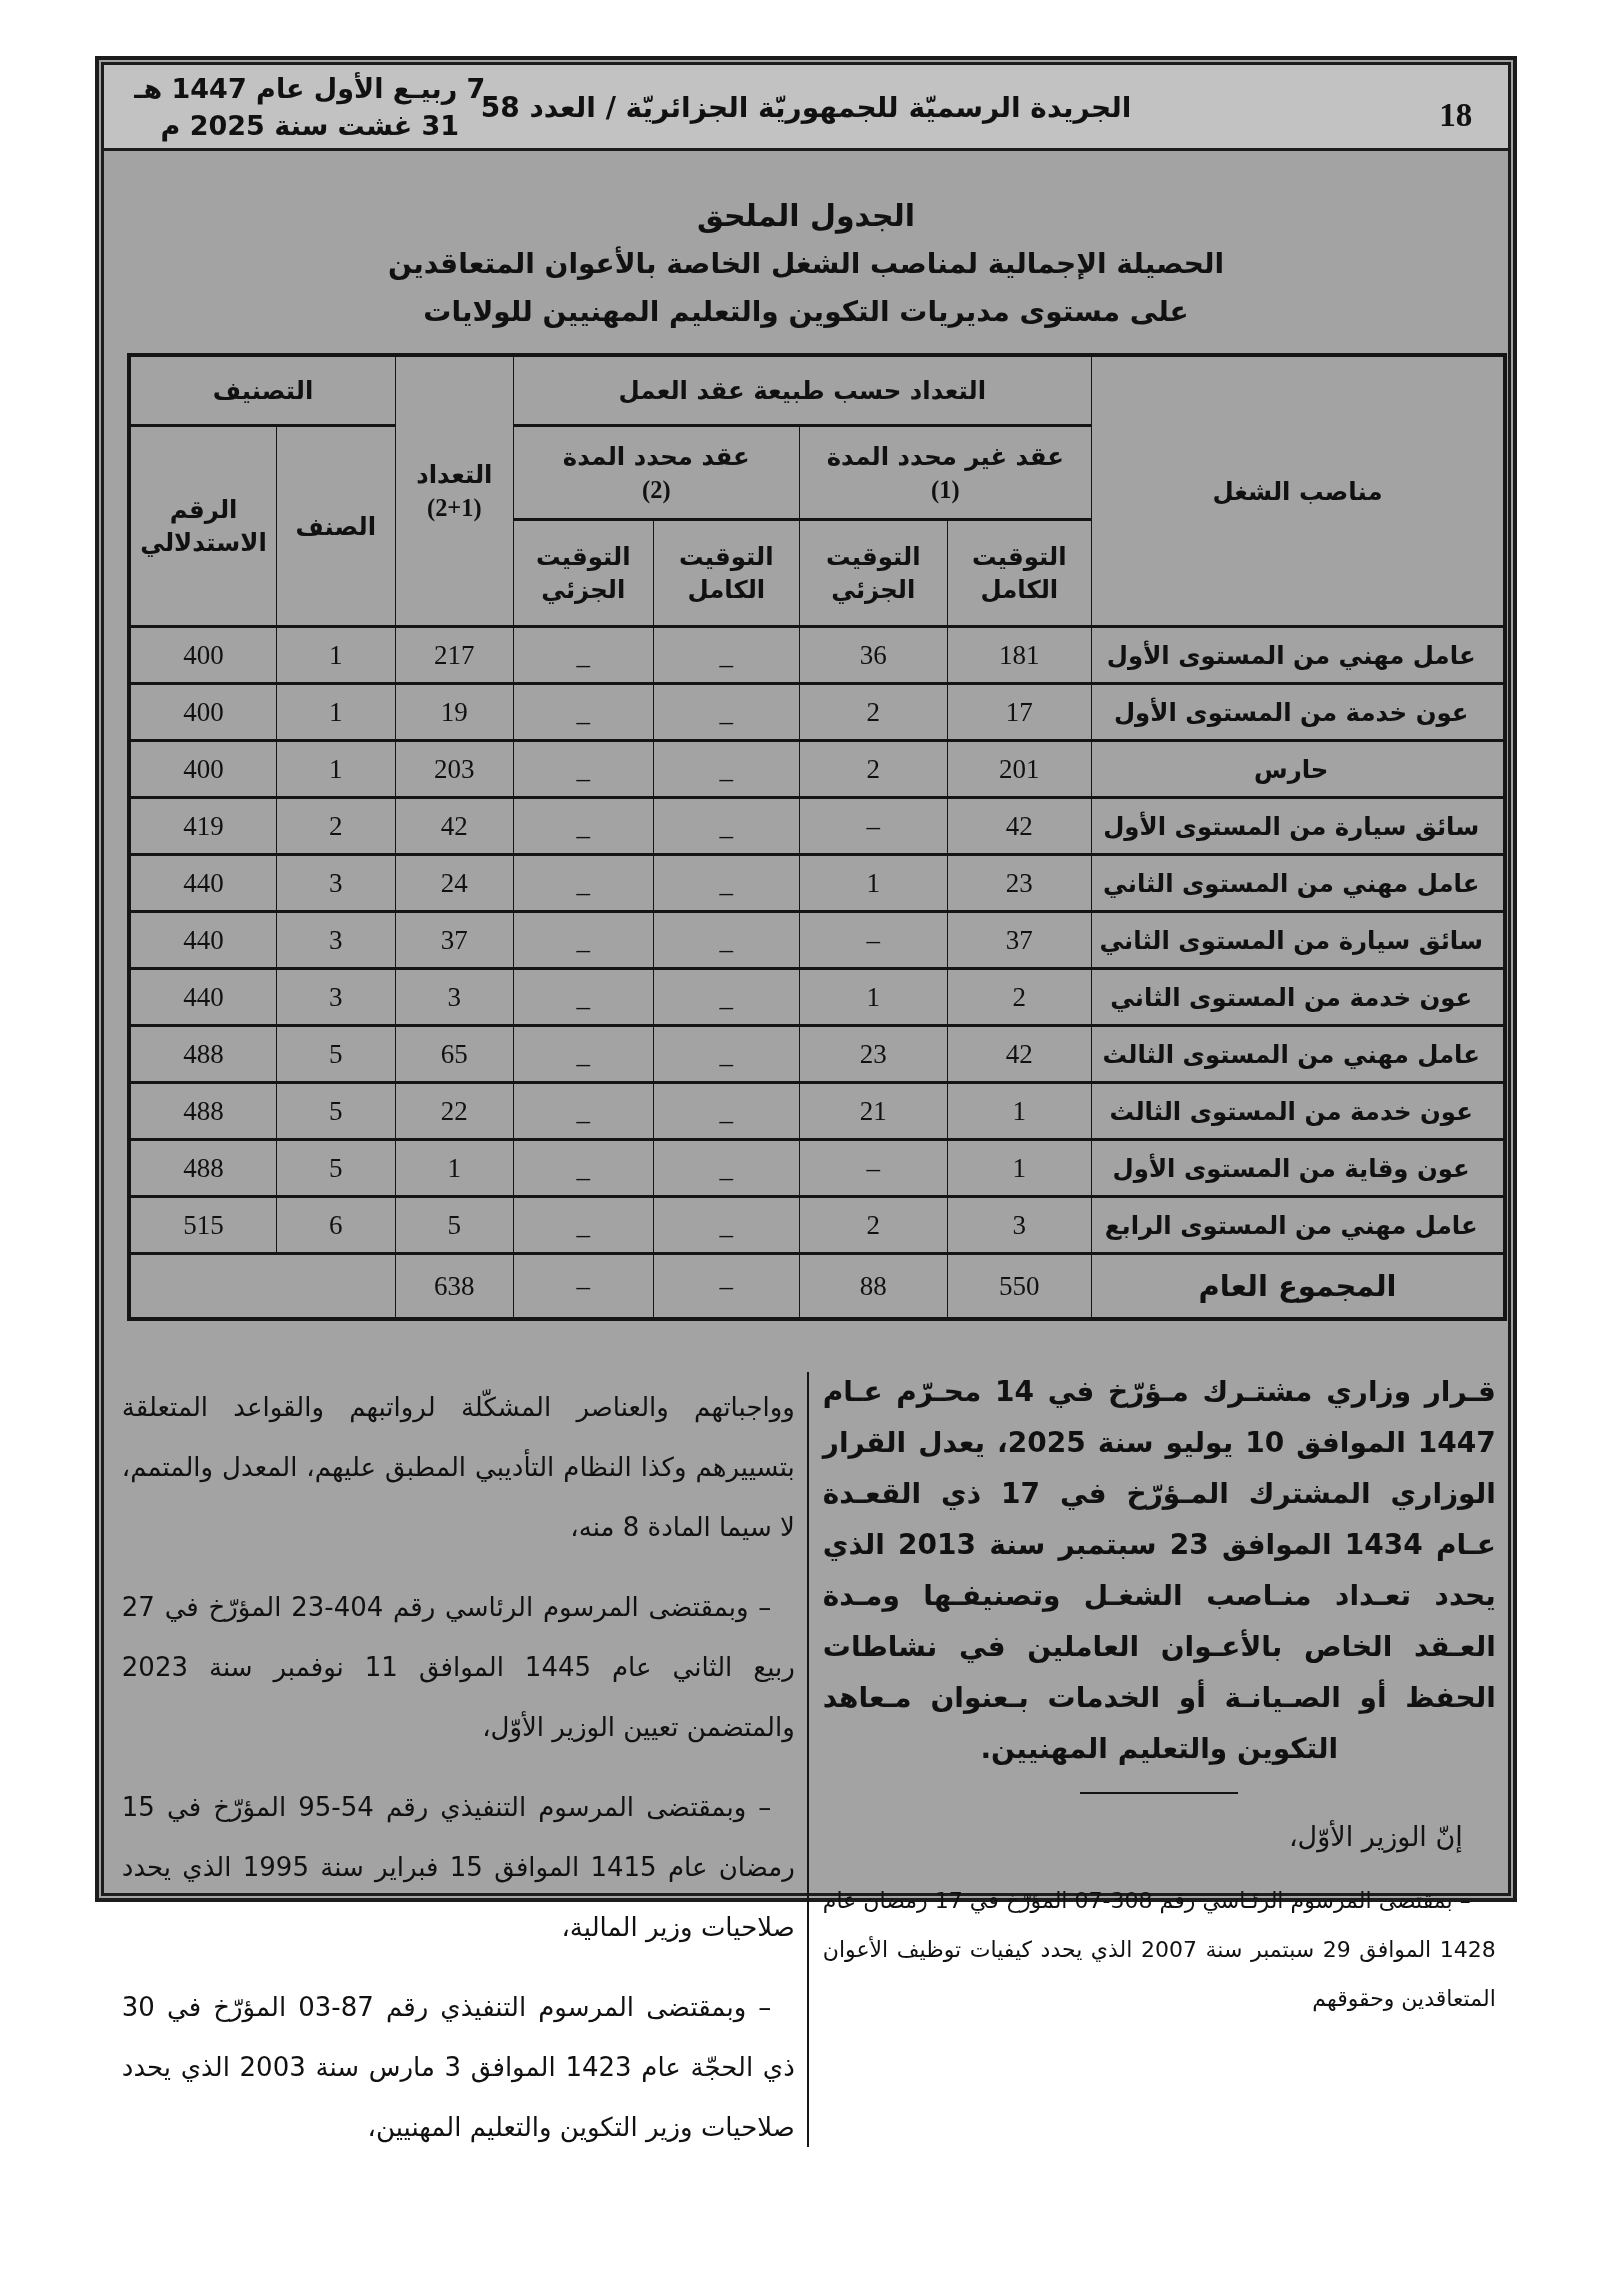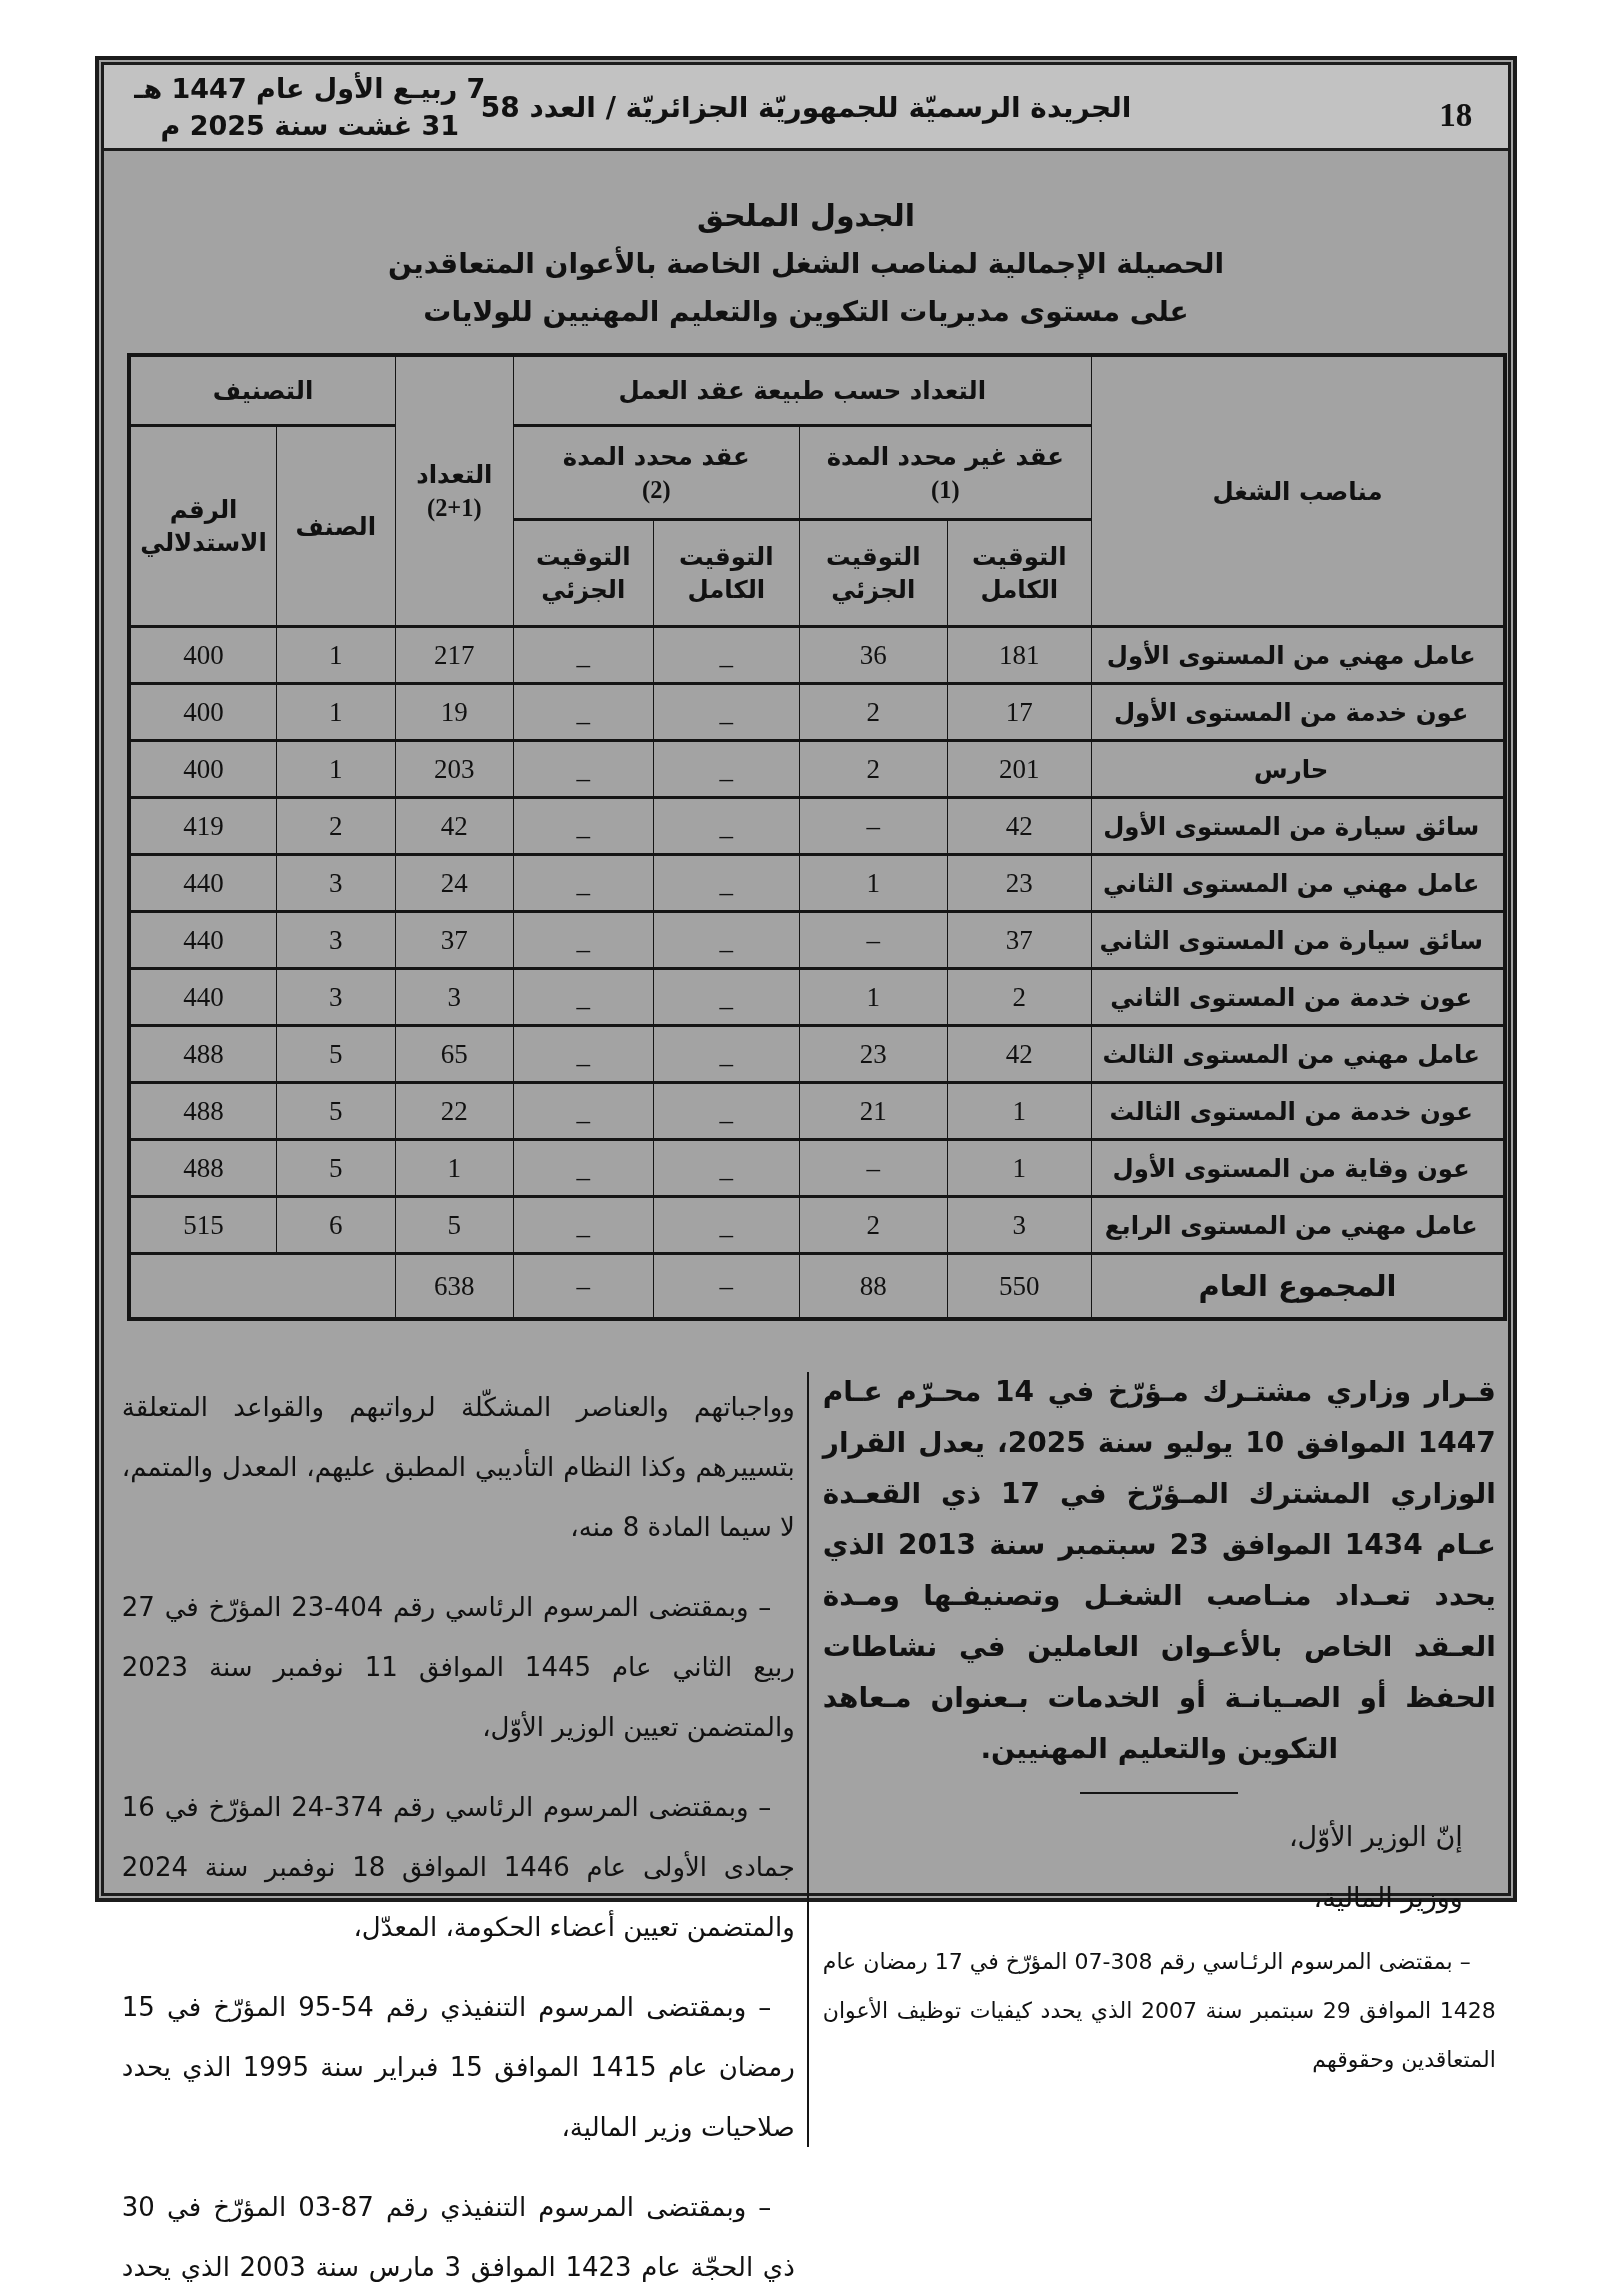--- a/index.html
+++ b/index.html
@@ -233,28 +233,26 @@
           </tr>
         </tbody>
       </table>
 
       <div class="col-divider"></div>
 
       <div class="col-right">
         <div class="decree-heading">قـرار وزاري مشتـرك مـؤرّخ في 14 محـرّم عـام 1447 الموافق 10 يوليو سنة 2025، يعدل القرار الوزاري المشترك المـؤرّخ في 17 ذي القعـدة عـام 1434 الموافق 23 سبتمبر سنة 2013 الذي يحدد تعـداد منـاصب الشغـل وتصنيفـها ومـدة العـقد الخاص بالأعـوان العاملين في نشاطات الحفظ أو الصـيانـة أو الخدمات بـعنوان مـعاهد التكوين والتعليم المهنيين.</div>
         <div class="sep-rule"></div>
         <div class="intro-line">إنّ الوزير الأوّل،</div>
-        <div class="intro-line">ووزير المالية،</div>
         <div class="vu-par">– بمقتضى المرسوم الرئـاسي رقم 308-07 المؤرّخ في 17 رمضان عام 1428 الموافق 29 سبتمبر سنة 2007 الذي يحدد كيفيات توظيف الأعوان المتعاقدين وحقوقهم</div>
       </div>
 
       <div class="col-left">
         <div class="par">وواجباتهم والعناصر المشكّلة لرواتبهم والقواعد المتعلقة بتسييرهم وكذا النظام التأديبي المطبق عليهم، المعدل والمتمم، لا سيما المادة 8 منه،</div>
         <div class="par">– وبمقتضى المرسوم الرئاسي رقم 404-23 المؤرّخ في 27 ربيع الثاني عام 1445 الموافق 11 نوفمبر سنة 2023 والمتضمن تعيين الوزير الأوّل،</div>
-        <div class="par">– وبمقتضى المرسوم الرئاسي رقم 374-24 المؤرّخ في 16 جمادى الأولى عام 1446 الموافق 18 نوفمبر سنة 2024 والمتضمن تعيين أعضاء الحكومة، المعدّل،</div>
         <div class="par">– وبمقتضى المرسوم التنفيذي رقم 54-95 المؤرّخ في 15 رمضان عام 1415 الموافق 15 فبراير سنة 1995 الذي يحدد صلاحيات وزير المالية،</div>
         <div class="par">– وبمقتضى المرسوم التنفيذي رقم 87-03 المؤرّخ في 30 ذي الحجّة عام 1423 الموافق 3 مارس سنة 2003 الذي يحدد صلاحيات وزير التكوين والتعليم المهنيين،</div>
       </div>
 
     </div>
   </div>
 </div>
 
 
 </body></html>

